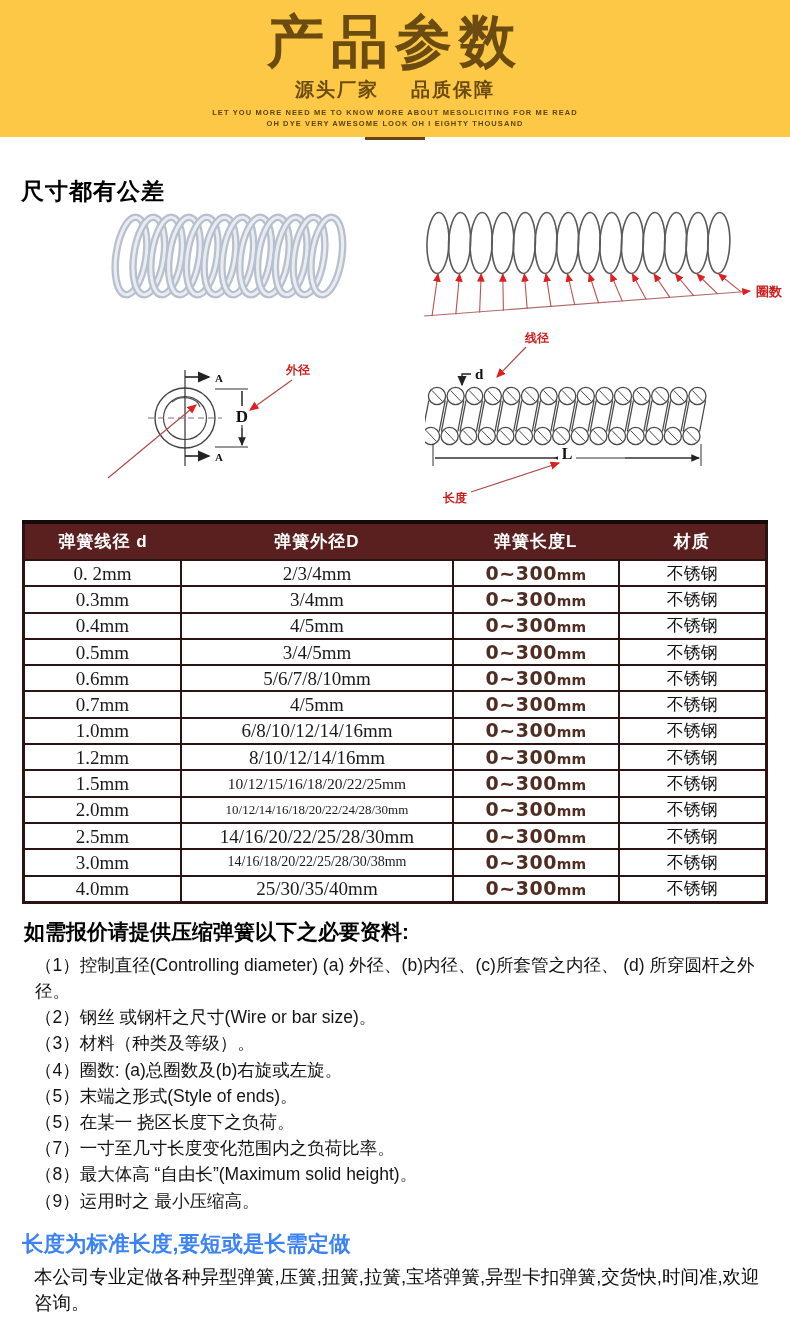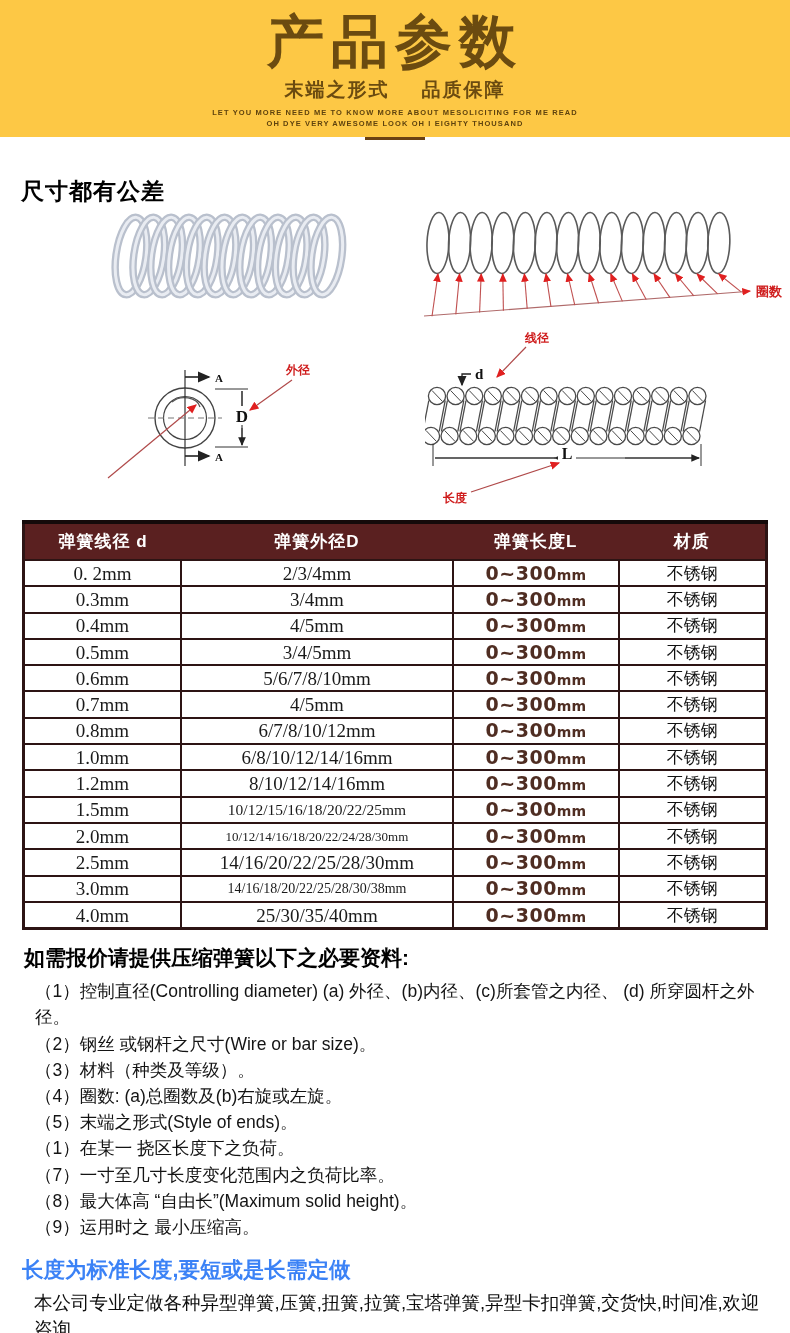--- a/index.html
+++ b/index.html
@@ -38,21 +38,21 @@
   .foot-line{padding-left:12px;margin-top:6px;font-size:18.5px;line-height:26px;color:#0d0d0d;font-weight:500;}
 </style>
 </head>
 <body>
 
 <div id="page">
 
   <div class="hero">
     <div class="hero-title">产品参数</div>
     <div class="hero-sub">
-      <span>末端之形式</span><span class="gap"></span><span>品质保障</span>
+      <span>源头厂家</span><span class="gap"></span><span>品质保障</span>
     </div>
     <div class="hero-tag">
       <div>LET YOU MORE NEED ME TO KNOW MORE ABOUT MESOLICITING FOR ME READ</div>
       <div>OH DYE VERY AWESOME LOOK OH I EIGHTY THOUSAND</div>
     </div>
     <div class="hero-line"></div>
   </div>
 
   <div class="tol-title">尺寸都有公差</div>
 
@@ -322,26 +322,20 @@
             <td class="c-L"><span>0~300</span><span class="mm">mm</span></td>
             <td class="c-mat">不锈钢</td>
           </tr>
           <tr>
             <td class="c-d">0.7mm</td>
             <td class="c-D" style="font-size: 19px;">4/5mm</td>
             <td class="c-L"><span>0~300</span><span class="mm">mm</span></td>
             <td class="c-mat">不锈钢</td>
           </tr>
           <tr>
-            <td class="c-d">0.8mm</td>
-            <td class="c-D" style="font-size: 19px;">6/7/8/10/12mm</td>
-            <td class="c-L"><span>0~300</span><span class="mm">mm</span></td>
-            <td class="c-mat">不锈钢</td>
-          </tr>
-          <tr>
             <td class="c-d">1.0mm</td>
             <td class="c-D" style="font-size: 19px;">6/8/10/12/14/16mm</td>
             <td class="c-L"><span>0~300</span><span class="mm">mm</span></td>
             <td class="c-mat">不锈钢</td>
           </tr>
           <tr>
             <td class="c-d">1.2mm</td>
             <td class="c-D" style="font-size: 19px;">8/10/12/14/16mm</td>
             <td class="c-L"><span>0~300</span><span class="mm">mm</span></td>
             <td class="c-mat">不锈钢</td>
@@ -379,21 +373,21 @@
         </tbody>
     </table>
 
     <div class="quote-heading">如需报价请提供压缩弹簧以下之必要资料:</div>
     <div>
         <div class="req-item">（1）控制直径(Controlling diameter)  (a) 外径、(b)内径、(c)所套管之内径、 (d) 所穿圆杆之外径。</div>
         <div class="req-item">（2）钢丝 或钢杆之尺寸(Wire or bar size)。</div>
         <div class="req-item">（3）材料（种类及等级）。</div>
         <div class="req-item">（4）圈数: (a)总圈数及(b)右旋或左旋。</div>
         <div class="req-item">（5）末端之形式(Style of ends)。</div>
-        <div class="req-item">（1）在某一 挠区长度下之负荷。</div>
+        <div class="req-item">（5）在某一 挠区长度下之负荷。</div>
         <div class="req-item">（7）一寸至几寸长度变化范围内之负荷比率。</div>
         <div class="req-item">（8）最大体高 “自由长”(Maximum solid height)。</div>
         <div class="req-item">（9）运用时之 最小压缩高。</div>
       </div>
 
     <div class="foot-heading">长度为标准长度,要短或是长需定做</div>
     <div class="foot-line">本公司专业定做各种异型弹簧,压簧,扭簧,拉簧,宝塔弹簧,异型卡扣弹簧,交货快,时间准,欢迎咨询。</div>
 
   </div>
 

